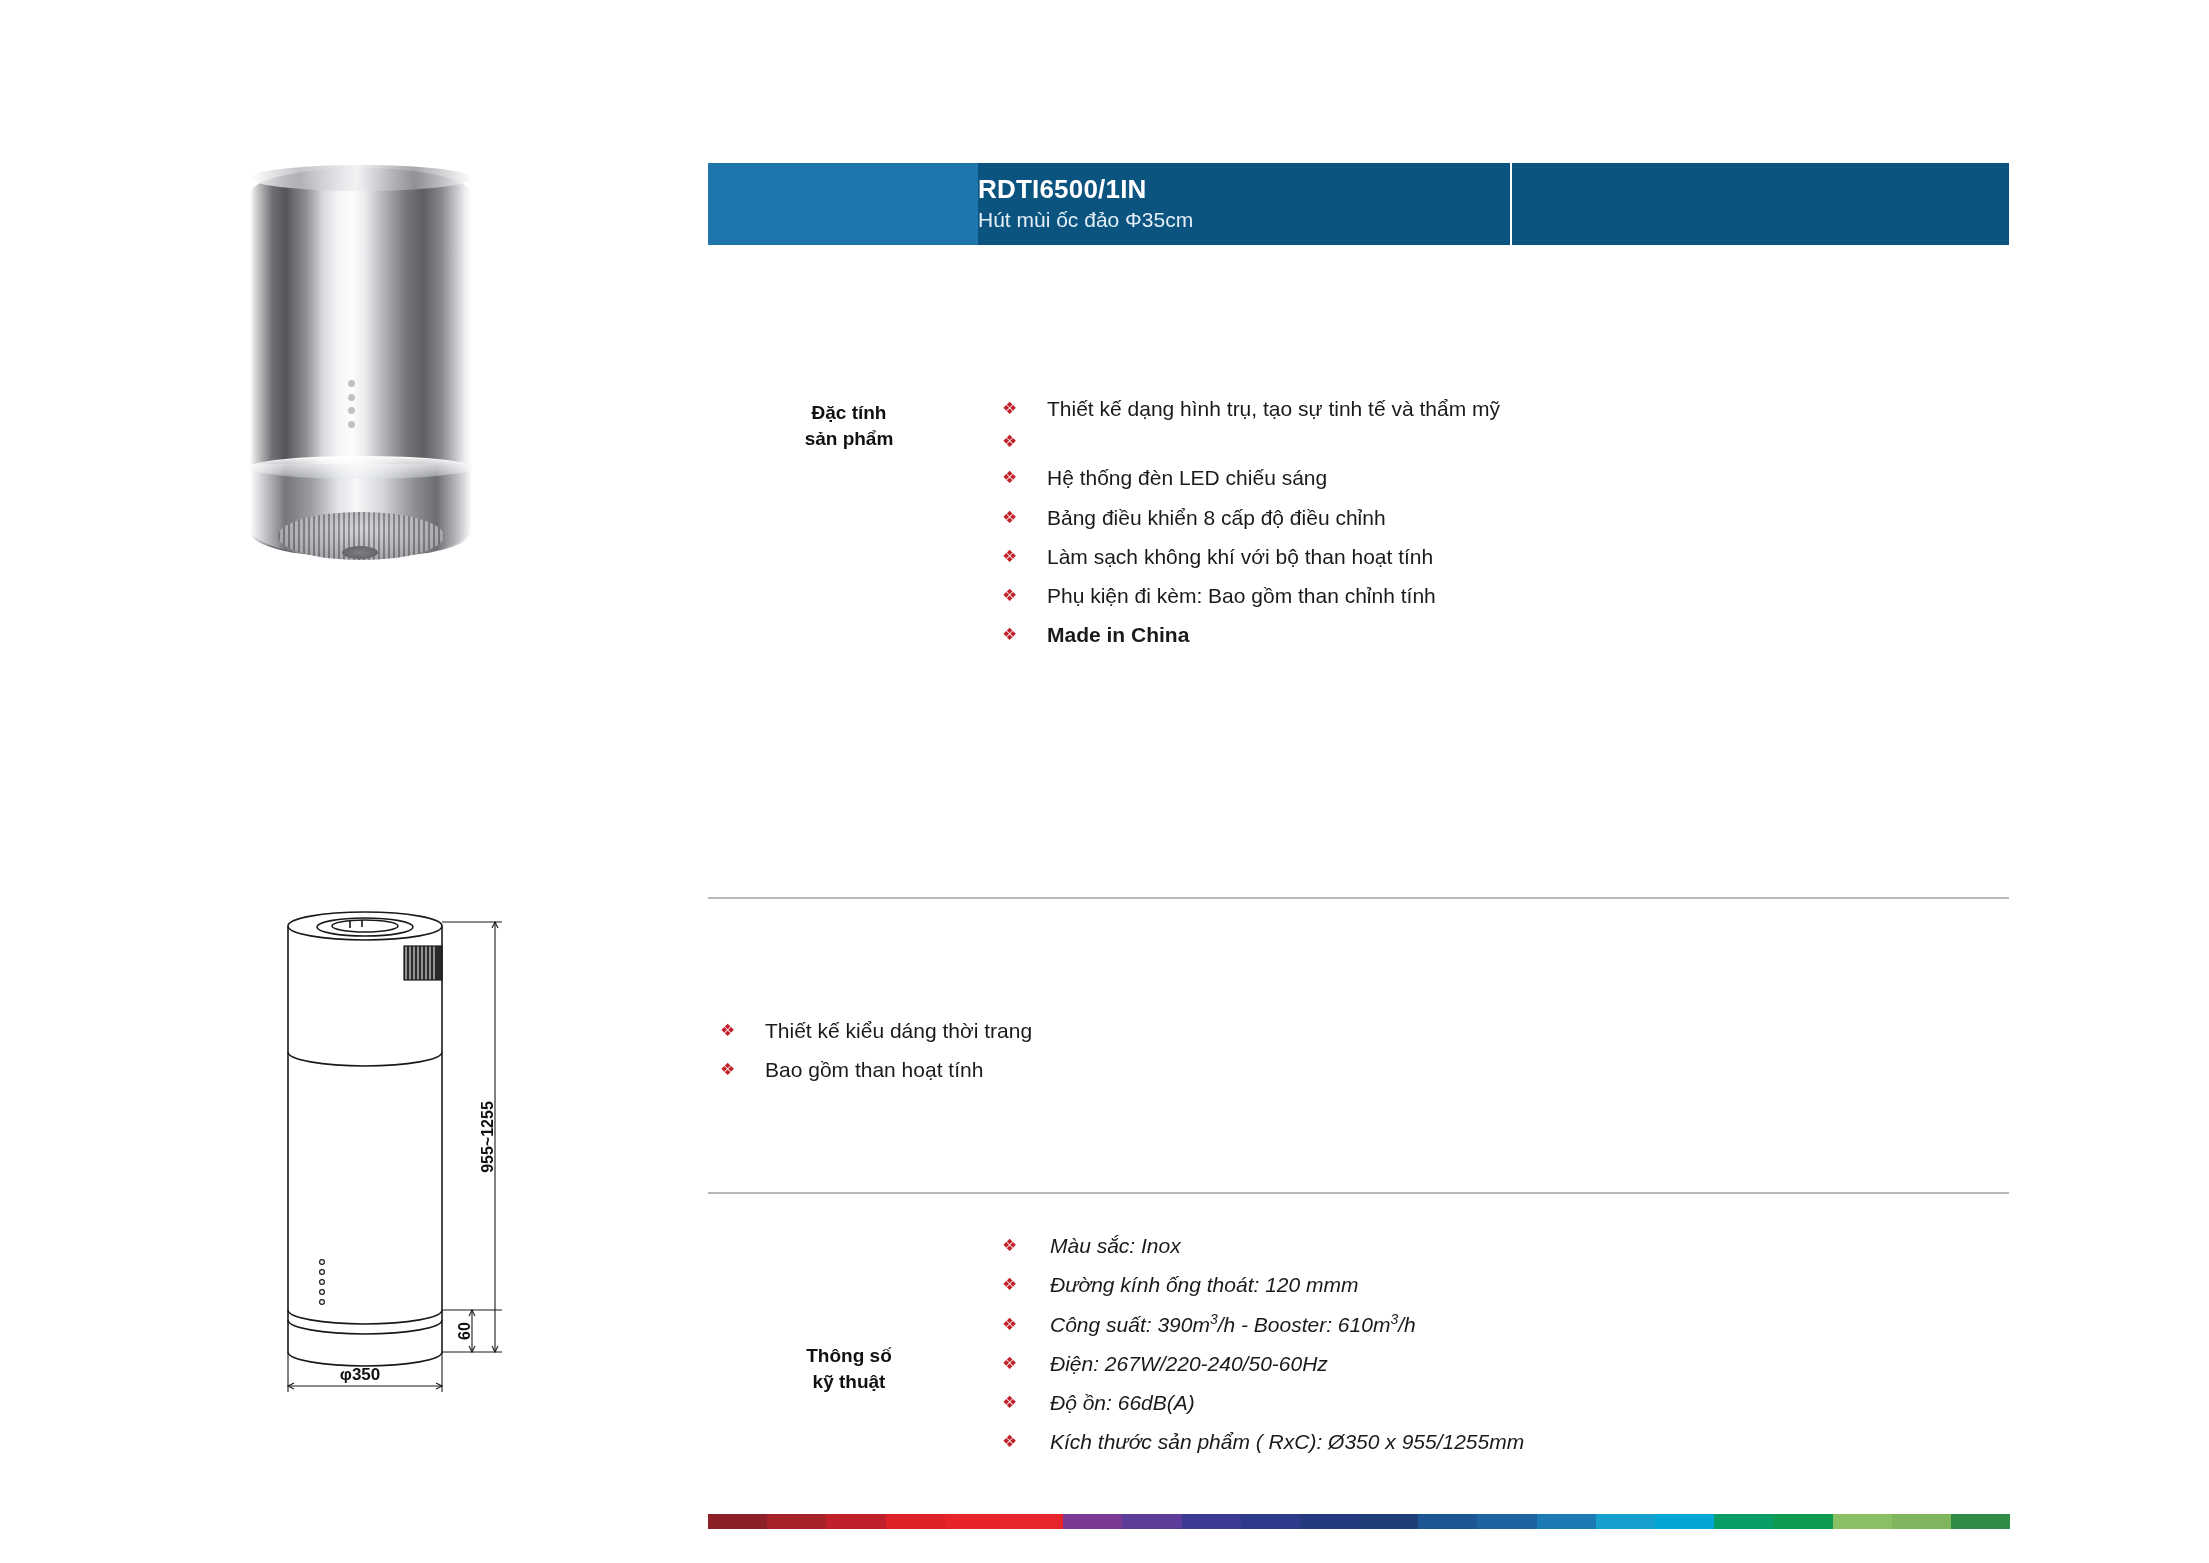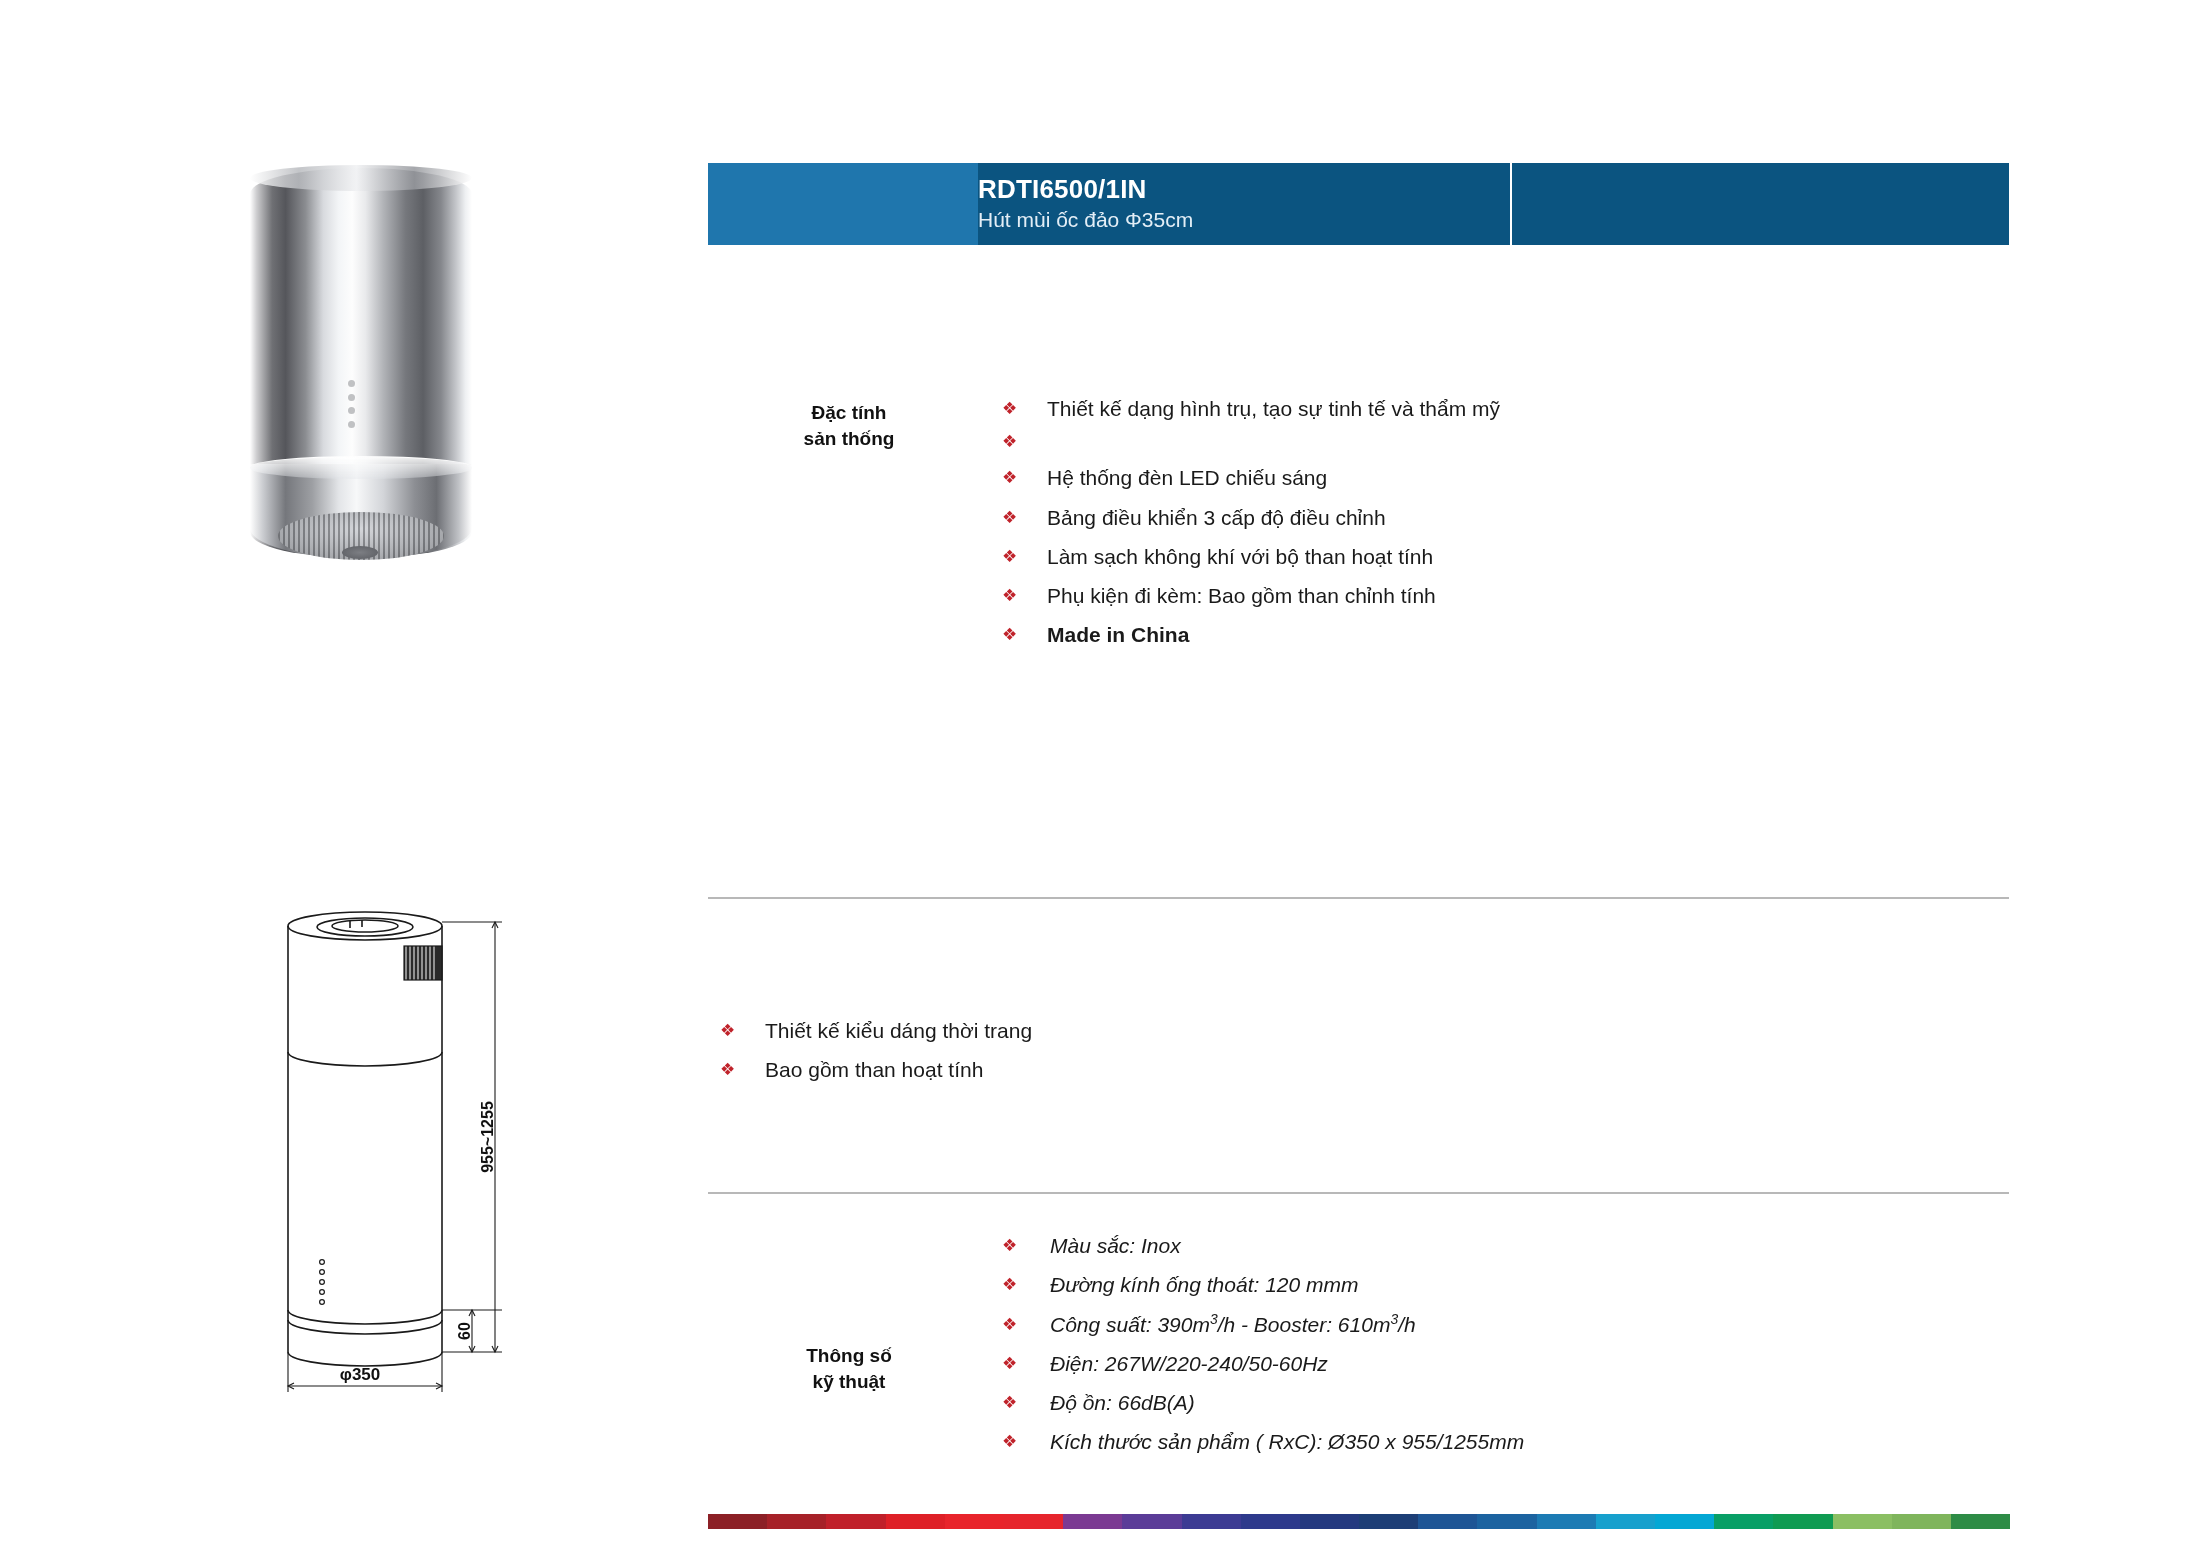--- a/index.html
+++ b/index.html
@@ -344,37 +344,37 @@
     <div class="hdr-mid" style="background: rgb(11, 84, 128);">
       <div id="product-code">RDTI6500/1IN</div>
       <div id="product-subtitle">Hút mùi ốc đảo Φ35cm</div>
     </div>
     <div class="hdr-right" style="background: rgb(11, 84, 128);"></div>
   </div>
 
   <div class="spec-block" style="top:396px">
     <div class="spec-label">
       <div>Đặc tính</div>
-      <div>sản thống</div>
+      <div>sản phẩm</div>
     </div>
     <div class="spec-items">
       <div class="spec-line indent-sm">
         <span class="bullet" style="color: rgb(192, 35, 43);">❖</span>
         <span class="spec-text">Thiết kế dạng hình trụ, tạo sự tinh tế và thẩm mỹ</span>
       </div>
       <div class="spec-line indent-sm">
         <span class="bullet" style="color: rgb(192, 35, 43);">❖</span>
       </div>
       <div class="spec-line indent-sm">
         <span class="bullet" style="color: rgb(192, 35, 43);">❖</span>
         <span class="spec-text">Hệ thống đèn LED chiếu sáng</span>
       </div>
       <div class="spec-line indent-sm">
         <span class="bullet" style="color: rgb(192, 35, 43);">❖</span>
-        <span class="spec-text">Bảng điều khiển 3 cấp độ điều chỉnh</span>
+        <span class="spec-text">Bảng điều khiển 8 cấp độ điều chỉnh</span>
       </div>
       <div class="spec-line indent-sm">
         <span class="bullet" style="color: rgb(192, 35, 43);">❖</span>
         <span class="spec-text">Làm sạch không khí với bộ than hoạt tính</span>
       </div>
       <div class="spec-line indent-sm">
         <span class="bullet" style="color: rgb(192, 35, 43);">❖</span>
         <span class="spec-text">Phụ kiện đi kèm: Bao gồm than chỉnh tính</span>
       </div>
       <div class="spec-line indent-sm bold">

